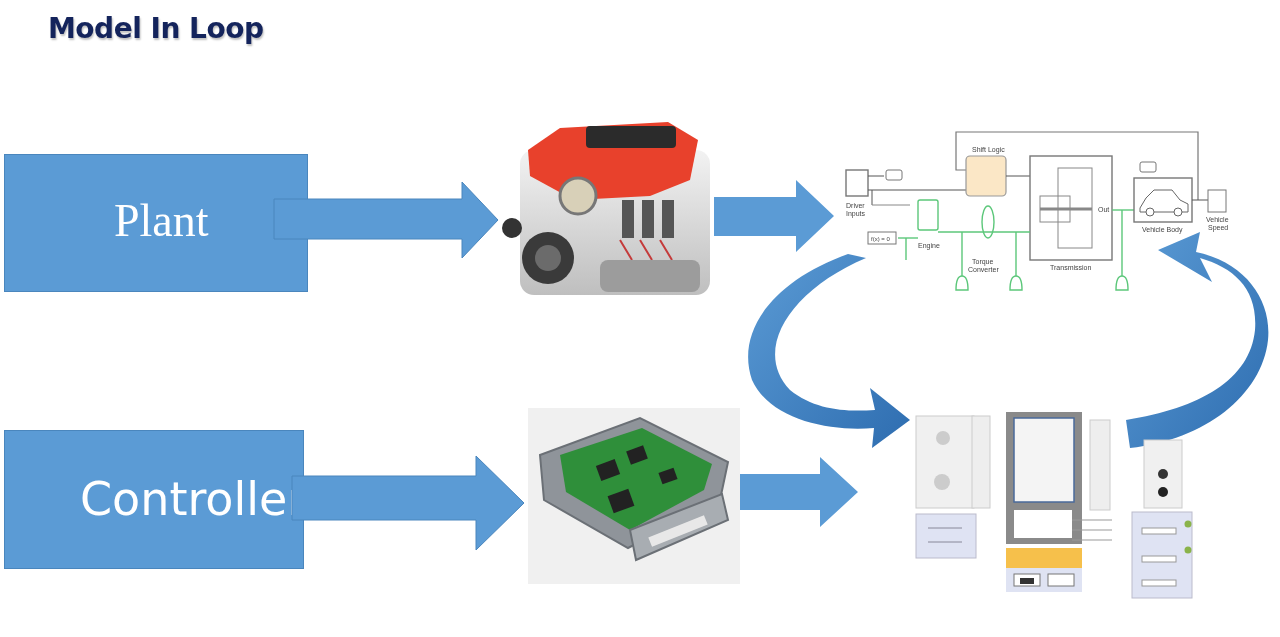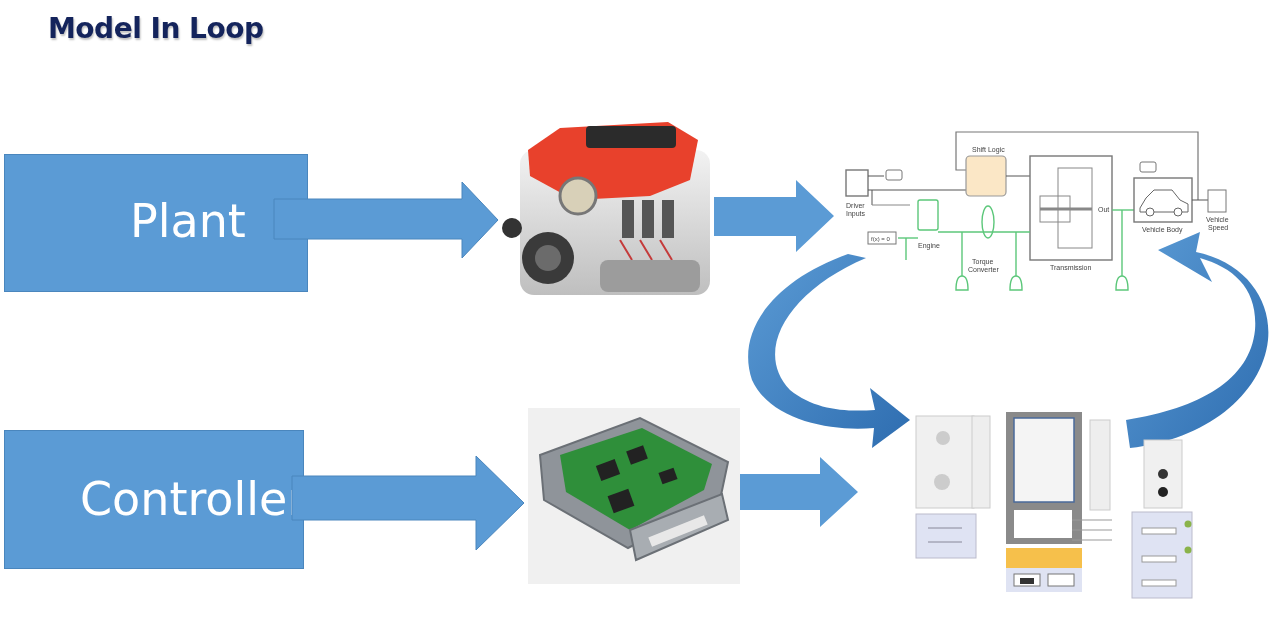--- a/index.html
+++ b/index.html
@@ -8,21 +8,21 @@
   .box { position:absolute; background:#5b9bd5; border:1px solid #4a86bd; box-sizing:border-box; }
   .box-label { position:absolute; color:#ffffff; font-family:"DejaVu Sans", sans-serif; font-size:46px; white-space:nowrap; }
   svg.layer { position:absolute; left:0; top:0; }
 </style>
 </head>
 <body>
 
 <div class="title">Model In Loop</div>
 
 <div class="box" style="left:4px;top:154px;width:304px;height:138px;"></div>
-<div class="box-label" style="left:130px;top:194px;">Plant</div>
+<div class="box-label" style="left:114px;top:194px;font-family:Liberation Serif, serif;">Plant</div>
 
 <div class="box" style="left:4px;top:430px;width:300px;height:139px;"></div>
 <div class="box-label" style="left:80px;top:472px;">Controller</div>
 
 <svg class="layer" width="1280" height="637" viewBox="0 0 1280 637">
   <defs>
     <linearGradient id="loopGrad" x1="0" y1="0" x2="1" y2="1">
       <stop offset="0" stop-color="#5b9bd5"></stop>
       <stop offset="1" stop-color="#2e6db0"></stop>
     </linearGradient>

